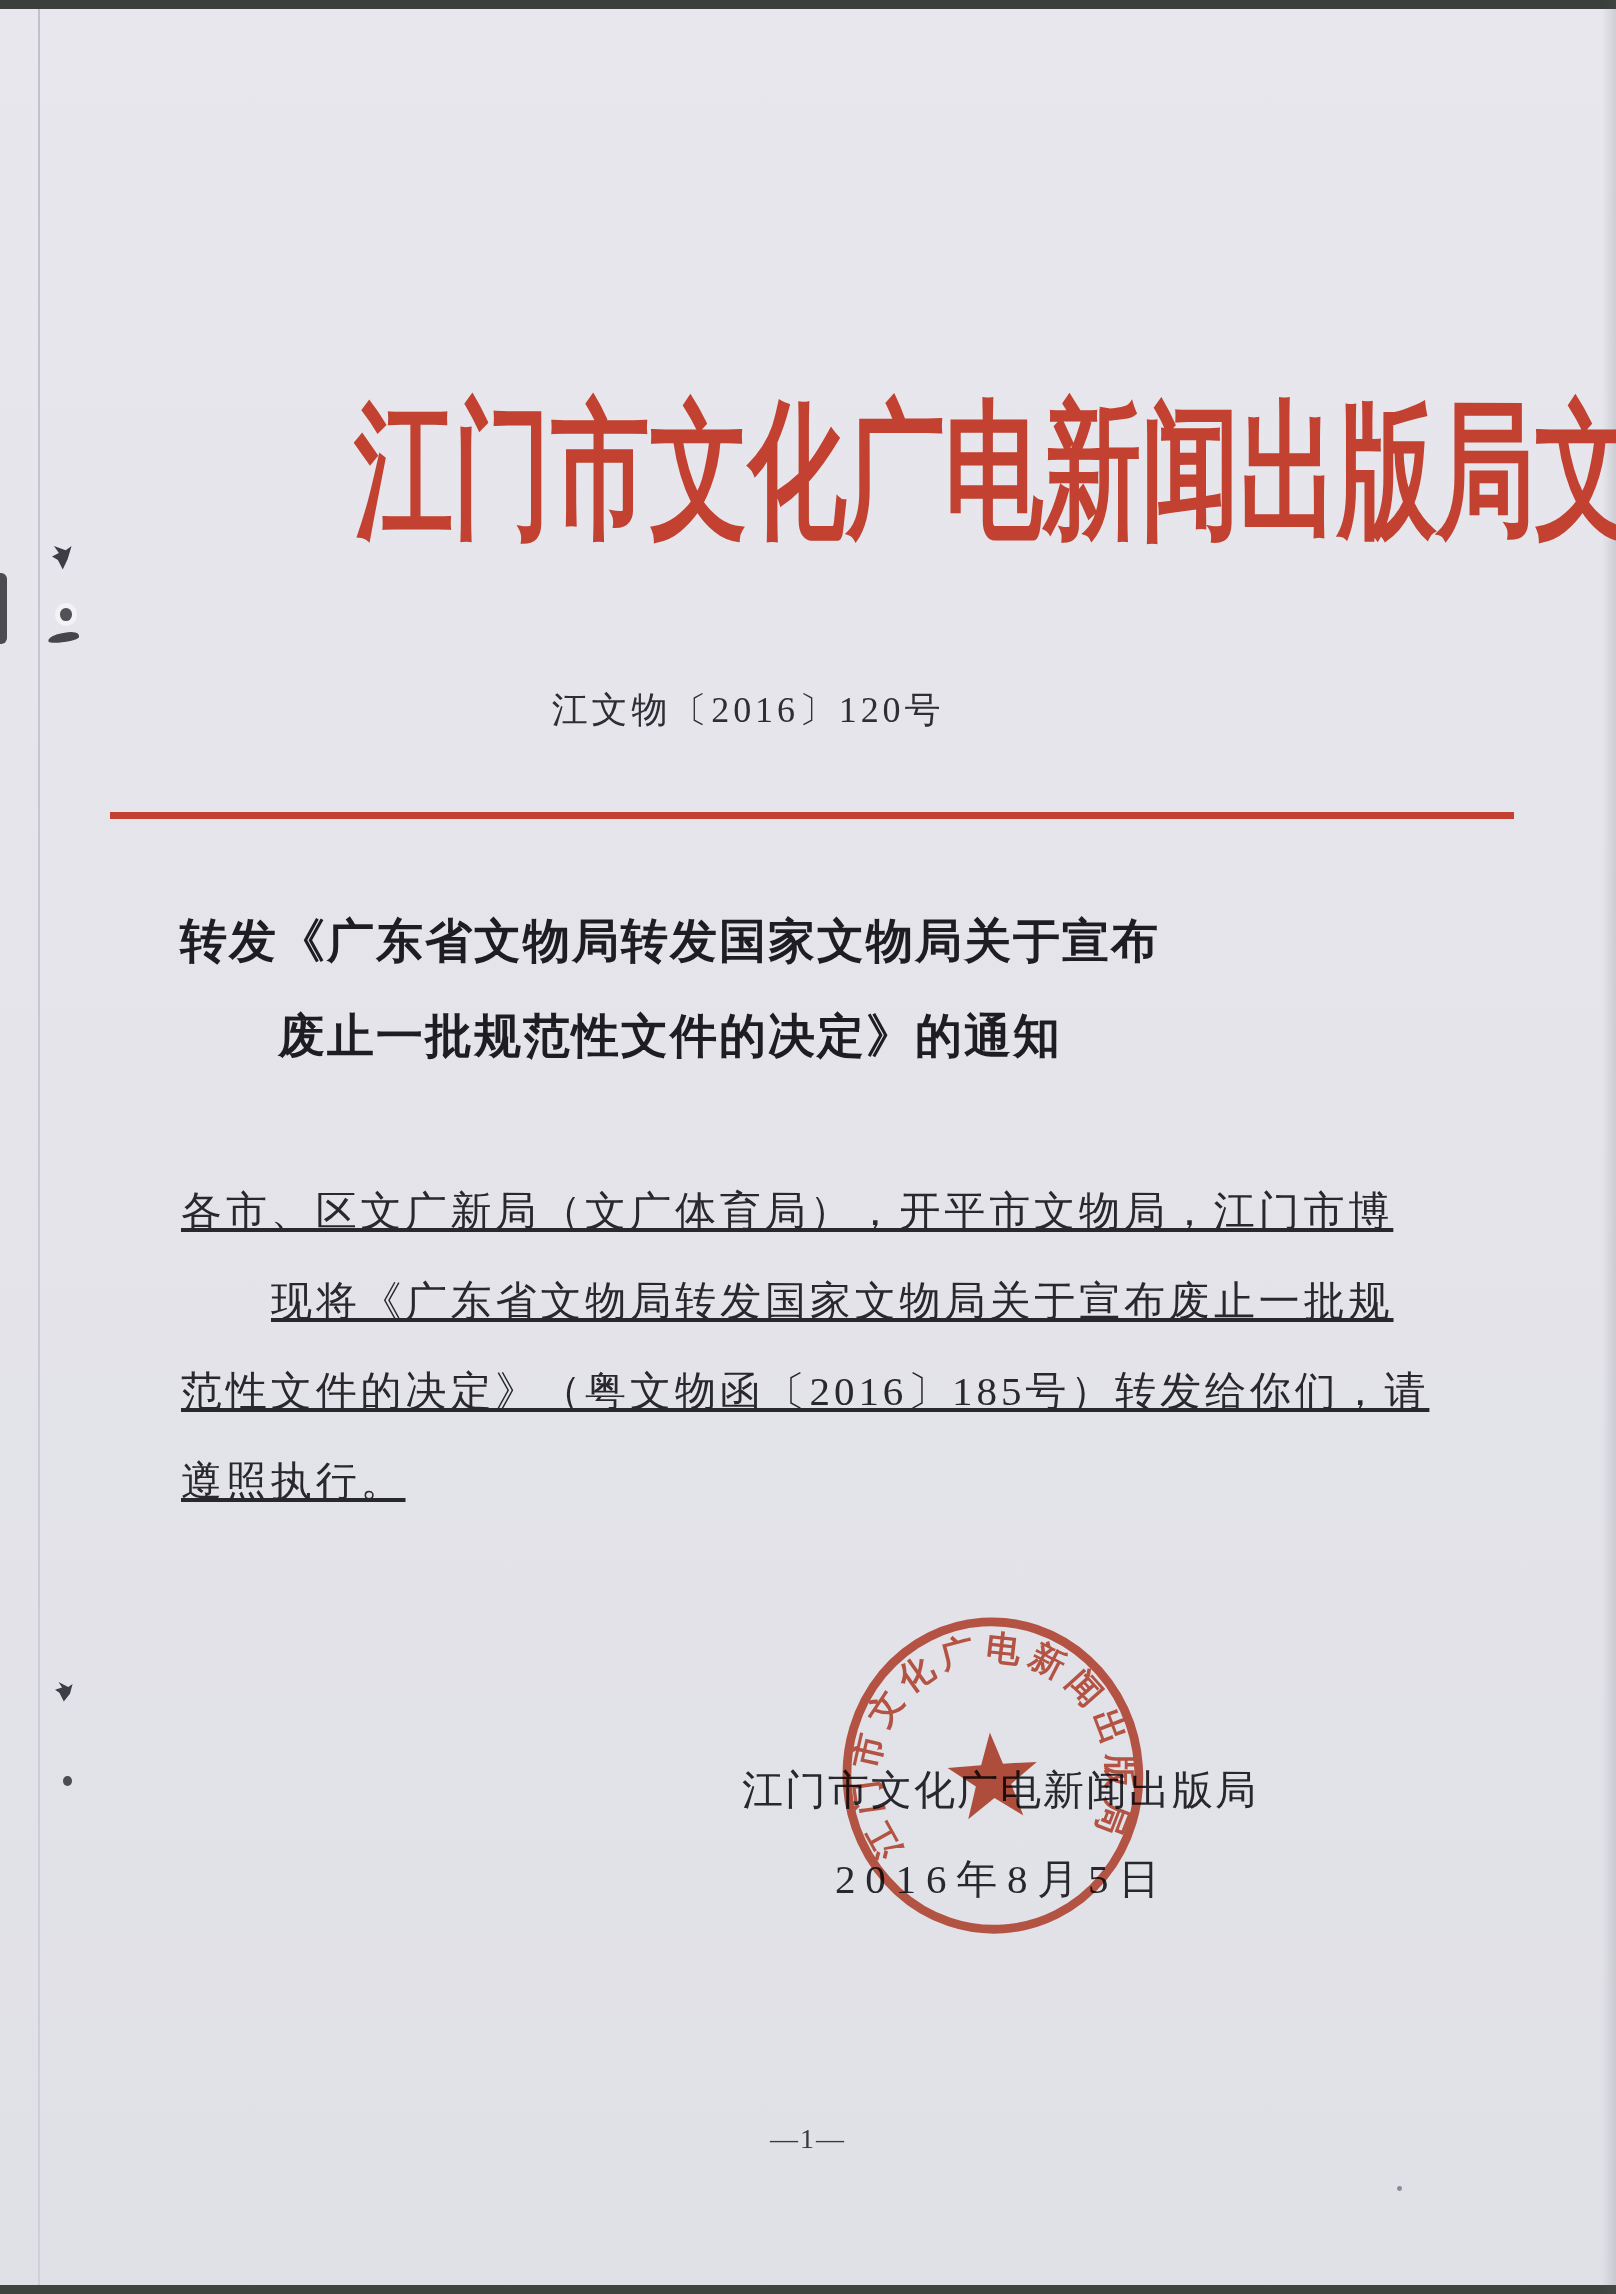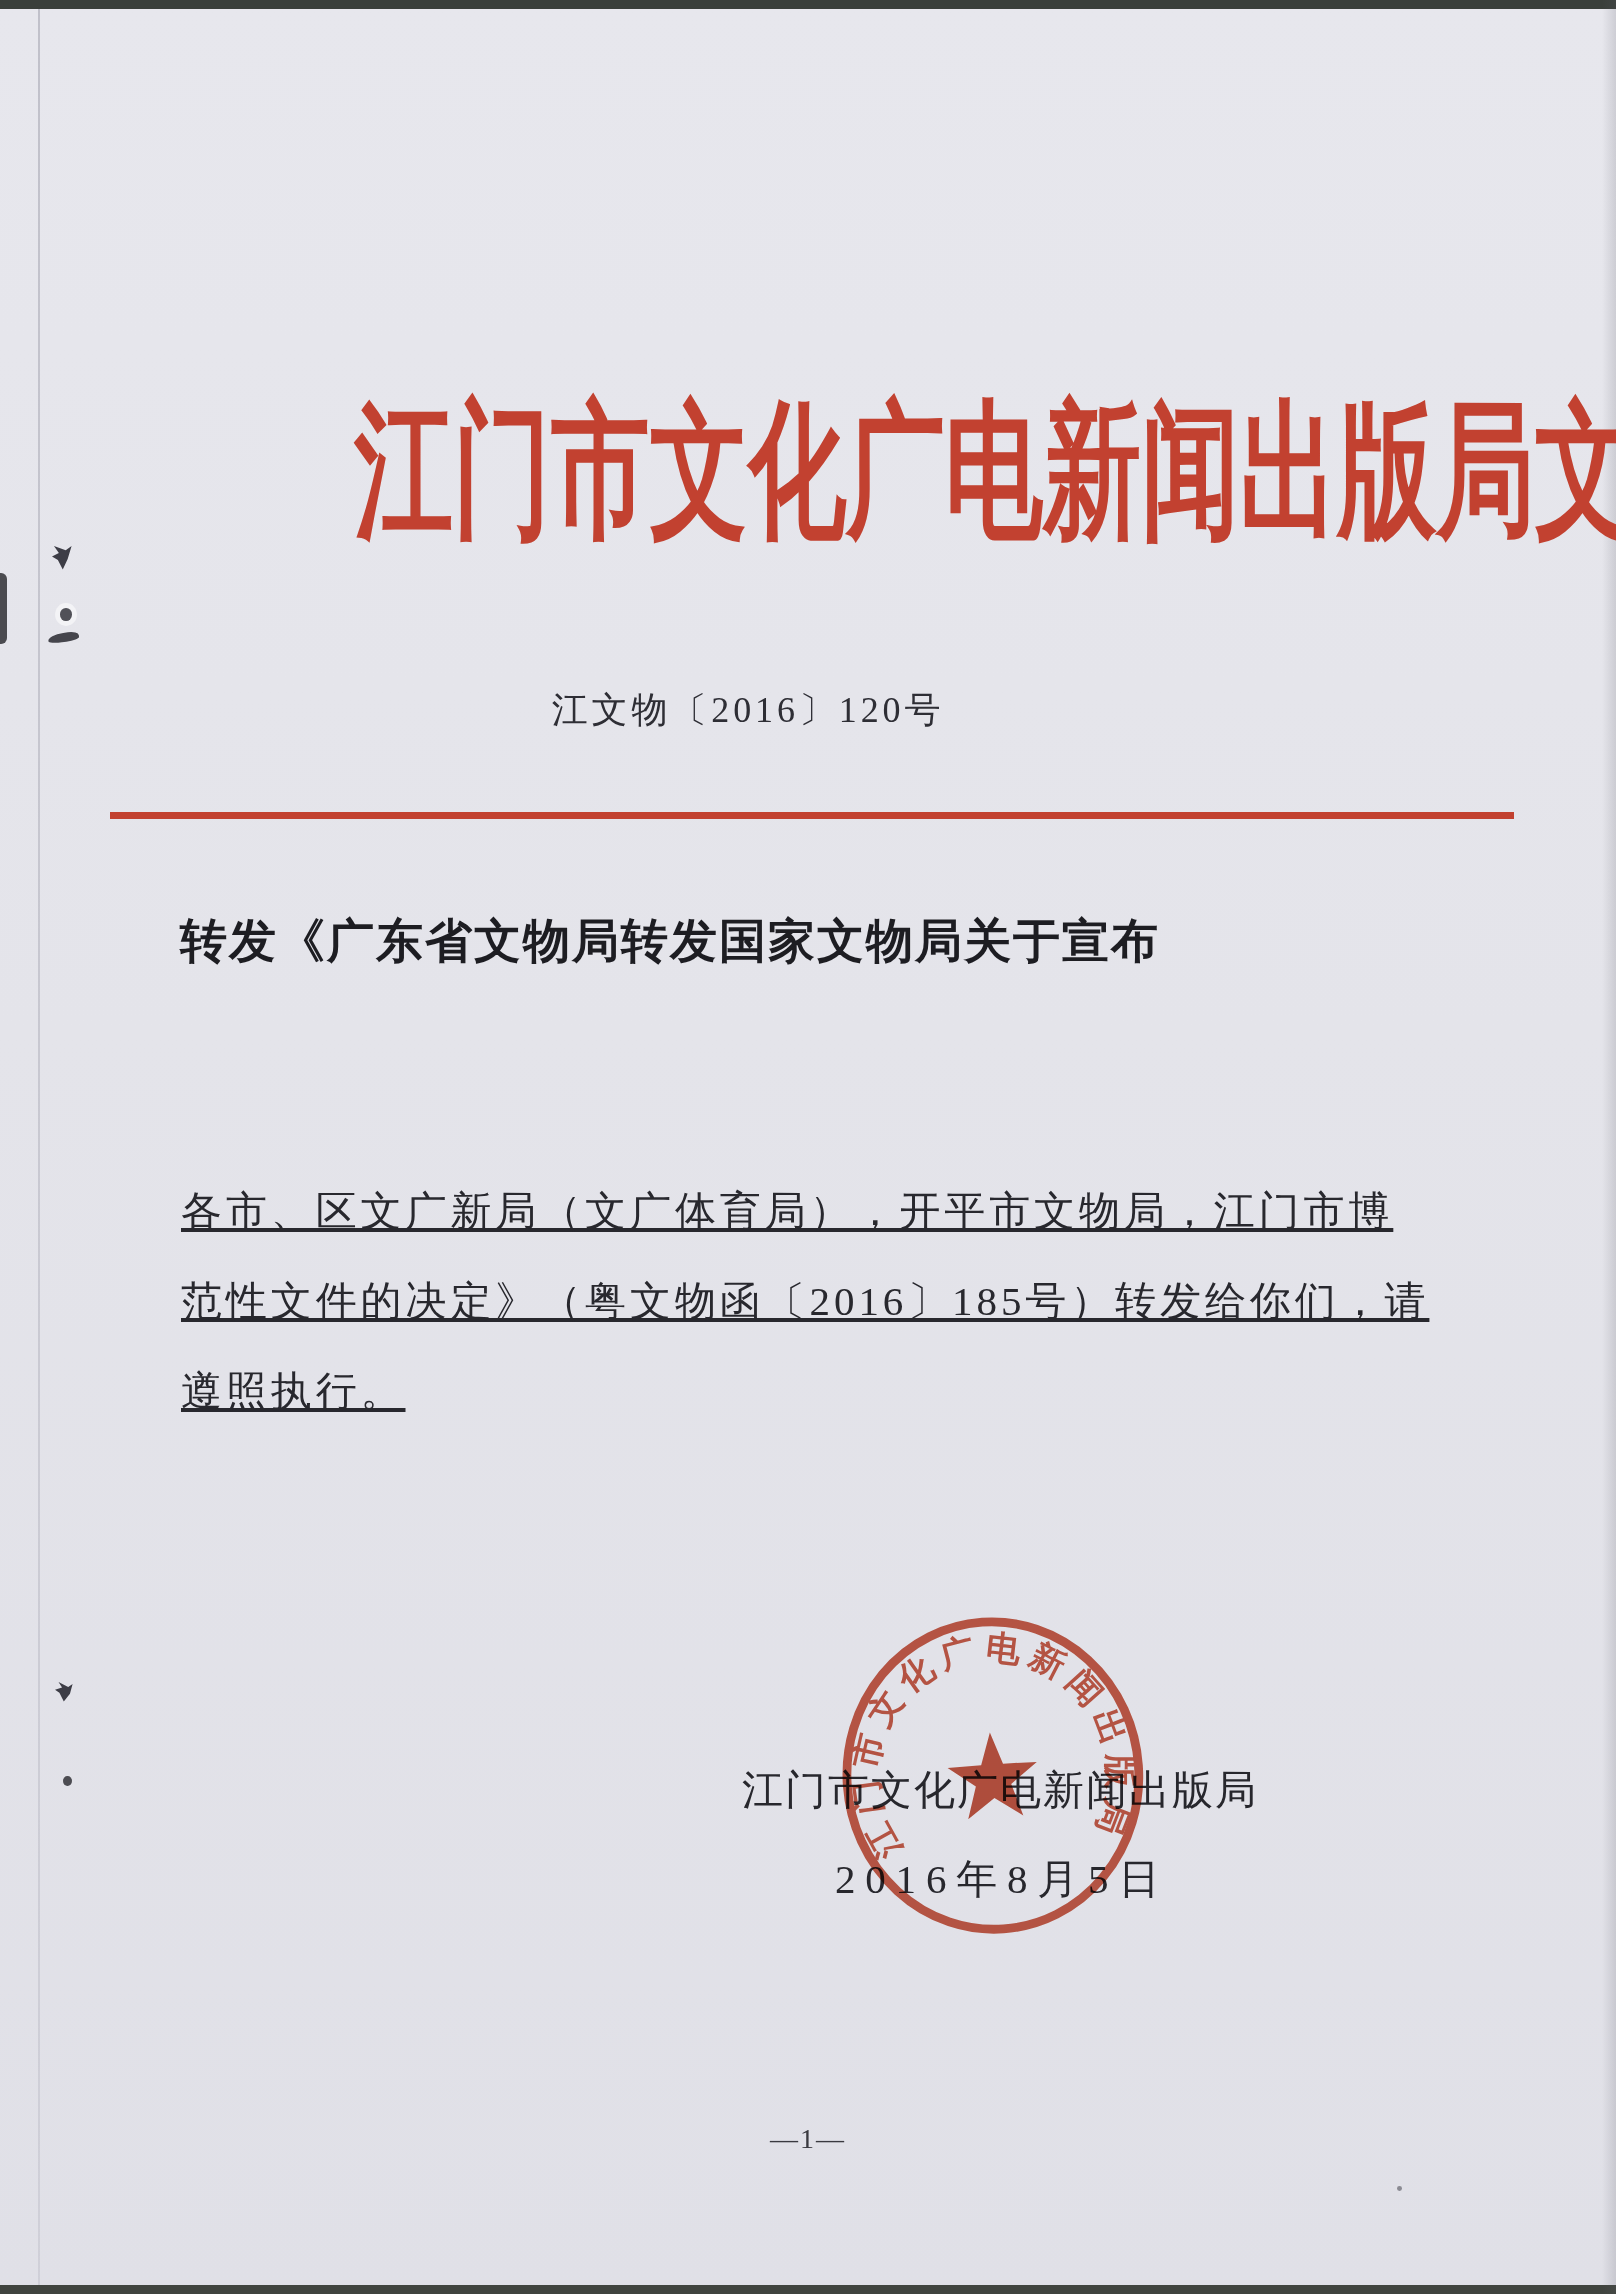--- a/index.html
+++ b/index.html
@@ -104,24 +104,26 @@
   <div class="header-wrap">
     <span class="header-title">江门市文化广电新闻出版局文件</span>
   </div>
 
   <div class="doc-number">江文物〔2016〕120号</div>
 
   <div class="red-rule"></div>
 
   <div class="doc-title">
     <div>转发《广东省文物局转发国家文物局关于宣布</div>
+    <div>废止一批规范性文件的决定》的通知</div>
   </div>
 
   <div class="body-block">
     <div>各市、区文广新局（文广体育局），开平市文物局，江门市博</div>
+    <div class="indent">现将《广东省文物局转发国家文物局关于宣布废止一批规</div>
     <div>范性文件的决定》（粤文物函〔2016〕185号）转发给你们，请</div>
     <div>遵照执行。</div>
   </div>
 
   <div class="signature">江门市文化广电新闻出版局</div>
   <div class="date">2016年8月5日</div>
 
   <svg class="seal" viewBox="0 0 320 336">
     <defs>
       <path id="sealArc" d="M 76.6 249.4 A 118 118 0 1 1 243.4 249.4" fill="none"></path>

